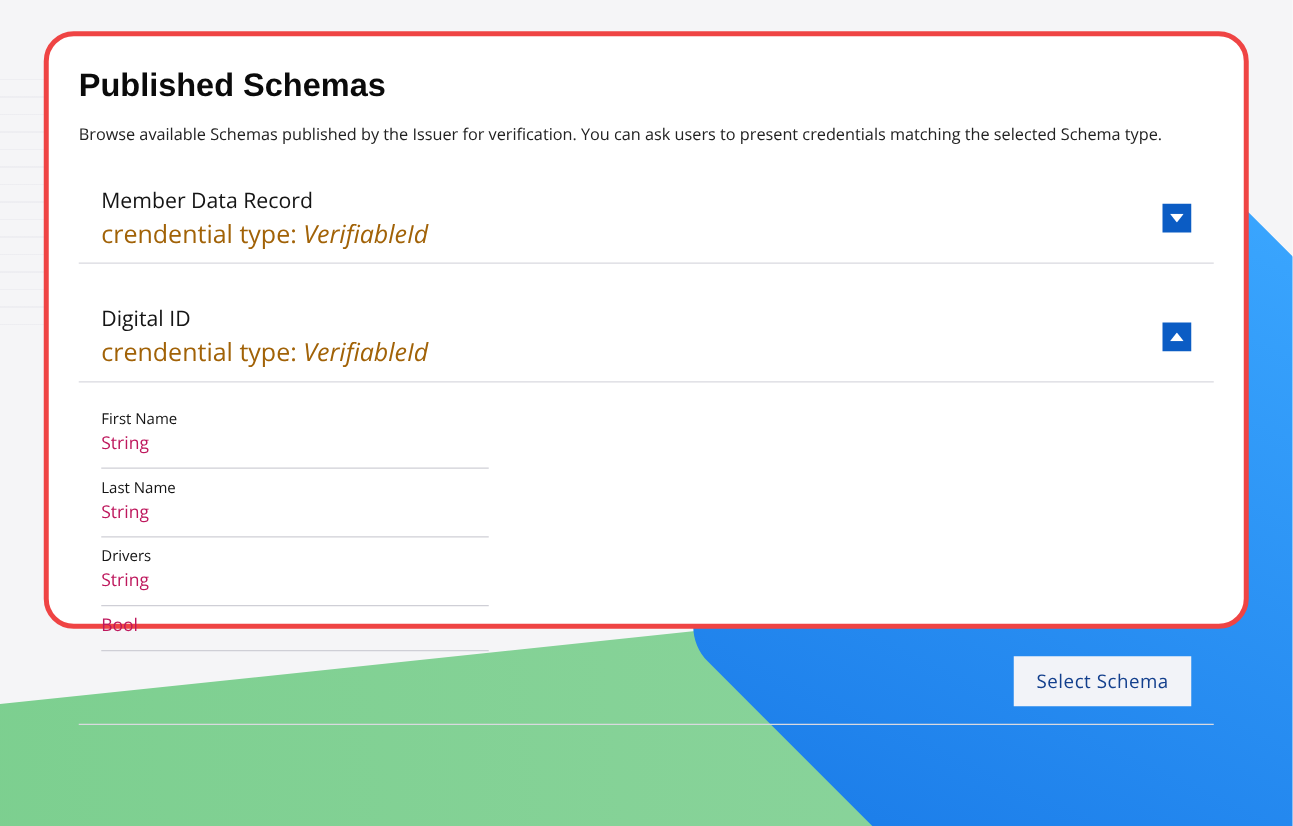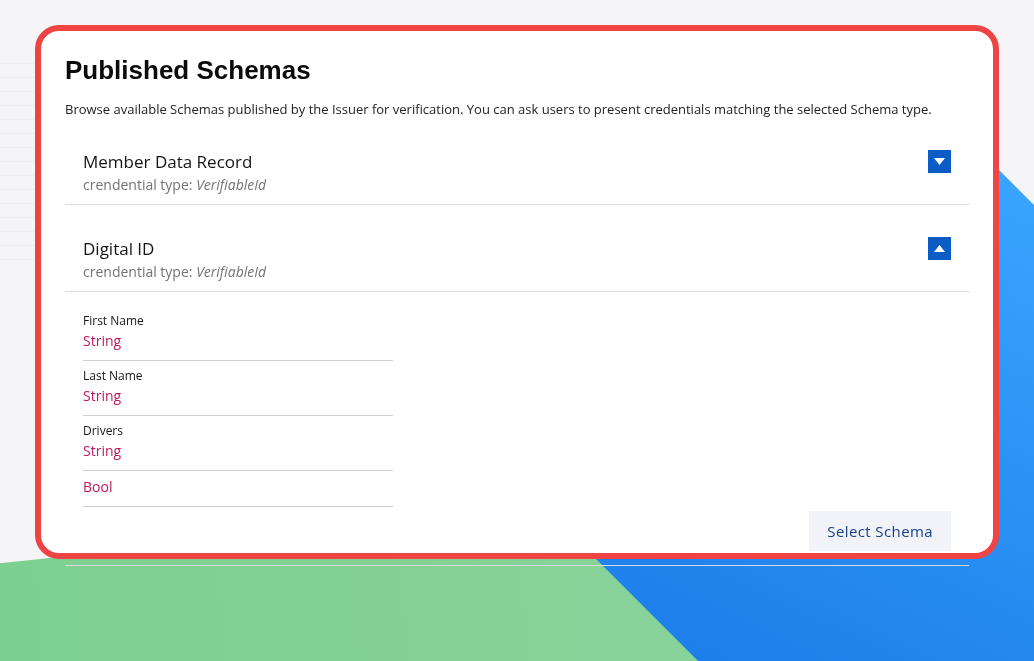--- a/index.html
+++ b/index.html
@@ -47,23 +47,23 @@
       transparent 14px
     );
     z-index: 0;
     opacity: .6;
   }
   .card {
     position: relative;
     z-index: 1;
     margin: 25px 35px 0 35px;
     width: calc(100% - 70px);
-    height: 534px;
+    height: 478px;
     background: #fff;
-    border: 6px solid #ef4444;
+    border: 4px solid #ef4444;
     border-radius: 24px;
     padding: 24px 24px 18px 24px;
   }
   h1.title {
     font-family: "Arial Black", "Impact", sans-serif;
     font-weight: 900;
     font-size: 26px;
     letter-spacing: 0px;
     color: #0b0b0b;
     margin-bottom: 14px;
@@ -74,34 +74,35 @@
     line-height: 1.4;
     margin-bottom: 22px;
   }
 
   .list { }
   .item {
     position: relative;
     padding: 10px 18px 10px 18px;
     border-bottom: 1px solid #d9d9df;
     display: flex;
+    align-items: center;
     justify-content: space-between;
   }
   .item.no-top-gap { margin-top: 0; }
   .item.gapbefore { margin-top: 22px; }
   .item-head { }
   .item-title {
     font-size: 17px;
     color: #151515;
     margin-bottom: 2px;
     font-weight: 400;
   }
   .item-sub {
-    font-size: 14px;
-    color: #737373;
+    font-size: 20px;
+    color: #a16207;
   }
   .item-sub .credtype { font-style: italic; }
 
   button.toggle {
     width: 23px;
     height: 23px;
     background: #0b5cc4;
     border: none;
     display: flex;
     align-items: center;

